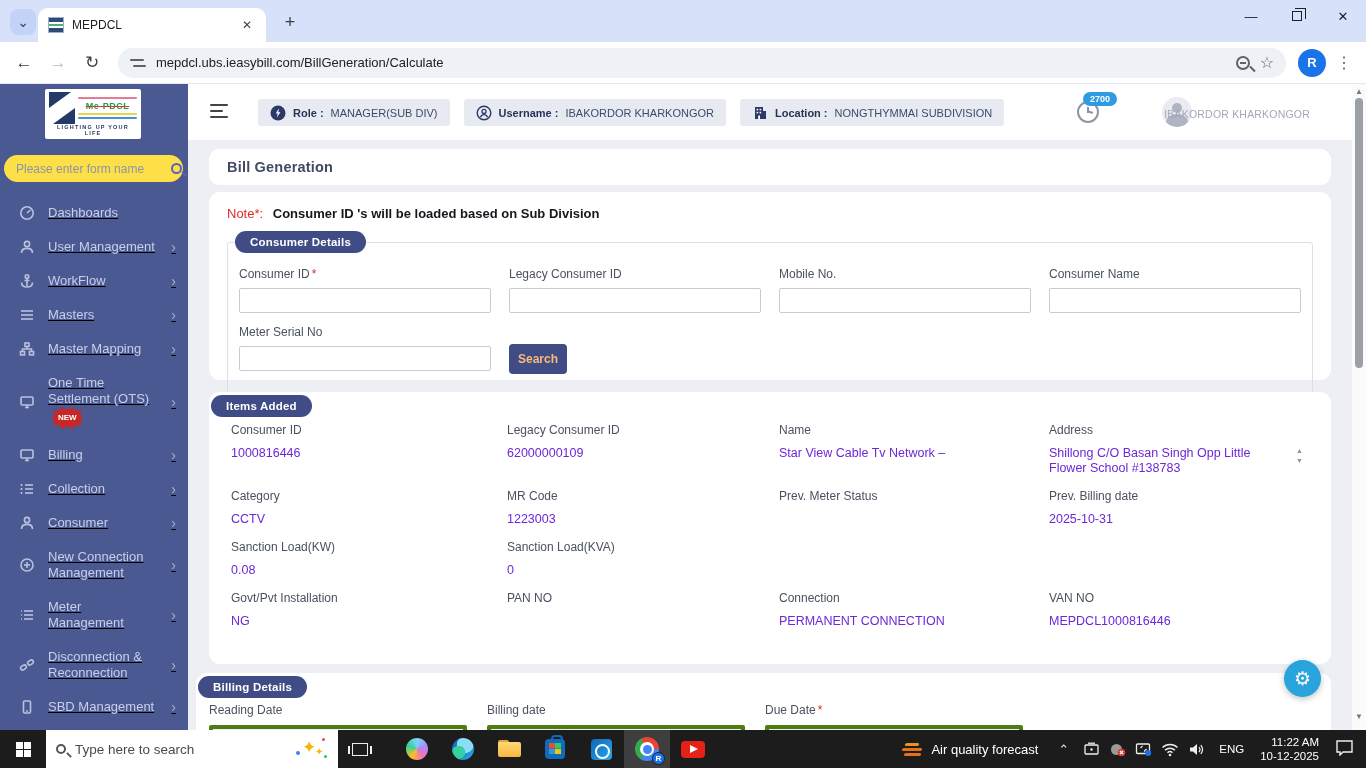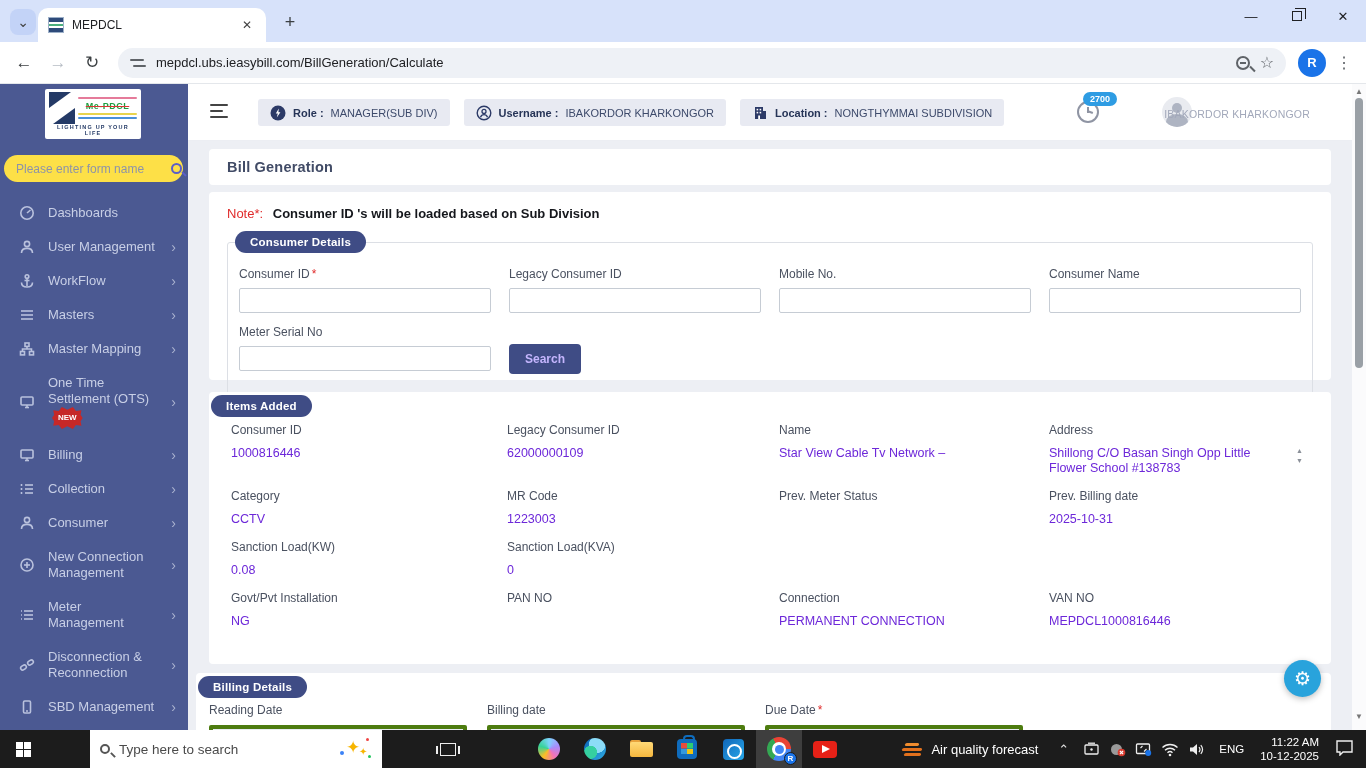--- a/index.html
+++ b/index.html
@@ -43,21 +43,21 @@
   .logo-mark::after { content:""; position:absolute; right:0; bottom:0; width:0; height:0; border-bottom:16px solid #243a66; border-left:22px solid transparent; }
   .logo-lines { flex:1; display:flex; flex-direction:column; justify-content:center; gap:2px; }
   .logo-line { height:2px; border-radius:1px; }
   .logo-brand { font-size:9px; font-weight:bold; color:#1d9e3f; text-decoration:line-through; text-decoration-color:#d33; text-align:center; letter-spacing:0.5px; }
   .logo-tag { font-size:5.5px; color:#243a66; letter-spacing:1.2px; text-align:center; font-weight:bold; }
   .side-search { margin:16px 5px 0 4px; height:27px; background:#fde047; border-radius:14px; display:flex; align-items:center; padding:0 8px 0 12px; }
   .side-search input { border:none; outline:none; flex:1; font-size:12px; color:#333; background:transparent; font-family:inherit; }
   .side-search input::placeholder { color:#8d93a8; }
   .mag-ic { width:11px; height:11px; border:2px solid #5b5fc7; border-radius:50%; position:relative; flex:0 0 11px; }
   .mag-ic::after { content:""; position:absolute; left:8px; top:8px; width:6px; height:2px; background:#5b5fc7; transform:rotate(45deg); border-radius:1px; }
-  .menu { margin-top:14px; }
+  .menu { margin-top:14px;text-decoration:underline; }
   .s-item { display:flex; align-items:center; padding:9px 12px 9px 18px; gap:13px; color:#c8cfe6; cursor:pointer; }
   .s-ic { width:17px; flex:0 0 17px; display:flex; align-items:center; justify-content:center; }
   .s-ic svg { stroke:#b9c1dd; fill:none; stroke-width:1.6; }
   .s-lbl { flex:1; font-size:13px; line-height:16px; }
   .s-arrow { font-size:14px; color:#aab2cf; }
   .new-badge { display:inline-block; background:#c62828; color:#fff; font-size:8px; font-weight:bold; padding:3px 6px; margin-left:4px; clip-path:polygon(0% 50%,7% 35%,4% 15%,22% 18%,32% 0%,50% 12%,68% 0%,78% 18%,96% 15%,93% 35%,100% 50%,93% 65%,96% 85%,78% 82%,68% 100%,50% 88%,32% 100%,22% 82%,4% 85%,7% 65%); }
 
   
   .app-header { position:absolute; left:188px; top:84px; width:1164px; height:57px; background:#fff; border-bottom:1px solid #eceef3; }
   .hamburger { position:absolute; left:22px; top:20px; width:18px; height:14px; cursor:pointer; }
@@ -73,34 +73,34 @@
   .clock-ic { position:absolute; left:0; top:9px; width:22px; height:22px; border:2px solid #8f94a3; border-radius:50%; }
   .clock-ic::before { content:""; position:absolute; left:8px; top:4px; width:2px; height:6px; background:#8f94a3; }
   .clock-ic::after { content:""; position:absolute; left:8px; top:8px; width:6px; height:2px; background:#8f94a3; transform:rotate(20deg); }
   .avatar { position:absolute; right:160px; top:13px; width:30px; height:30px; border-radius:50%; background:#e9ebf0; overflow:hidden; }
   .avatar::before { content:""; position:absolute; left:10px; top:6px; width:10px; height:10px; border-radius:50%; background:#aeb4c2; }
   .avatar::after { content:""; position:absolute; left:4px; top:17px; width:22px; height:16px; border-radius:50%; background:#aeb4c2; }
   .profile-name { position:absolute; right:42px; top:24px; font-size:10.5px; color:#a2a8ba; letter-spacing:0.2px; }
 
   
   .content { position:absolute; left:188px; top:141px; width:1164px; height:589px; background:#edeff4; overflow:hidden; }
-  .card { background:#fff; border-radius:4px; margin:0 21px 0 21px; position:relative; }
+  .card { background:#fff; border-radius:11px; margin:0 21px 0 21px; position:relative; }
   .title-card { margin-top:8px; height:36px; display:flex; align-items:center; padding-left:18px; }
   .page-title { font-size:14.5px; color:#414b66; font-weight:bold; letter-spacing:0.2px; }
   .consumer-card { margin-top:7px; height:188px; padding:10px 18px 0 18px; }
   .note-line { font-size:13px; padding-top:4px; }
   .note-label { color:#e02b2b; }
   .note-text { color:#15171c; font-weight:bold; margin-left:6px; }
   .fieldset { position:relative; margin-top:21px; border:1px solid #dcdfe5; border-radius:3px; padding:24px 11px 20px 11px; }
   .pill { position:absolute; top:-12px; left:7px; background:#3f4c85; color:#fff; font-size:11.5px; font-weight:bold; padding:5px 15px; border-radius:13px; letter-spacing:0.2px; }
   .fgrid { display:grid; grid-template-columns:repeat(4, 252px); column-gap:18px; row-gap:12px; }
   .fcell label { display:block; font-size:12px; color:#4a5160; margin-bottom:7px; }
   .req { color:#e02b2b; margin-left:2px; }
   .fcell input { width:252px; height:25px; border:1px solid #c6ccd4; border-radius:2px; outline:none; font-size:12px; padding:0 6px; font-family:inherit; }
-  .search-btn { margin-top:19px; background:#3f4c85; color:#c4b5fd; border:none; font-size:12px; font-weight:bold; padding:8px 16px; border-radius:4px; cursor:pointer; font-family:inherit; }
+  .search-btn { margin-top:19px; background:#3f4c85; color:#fdba74; border:none; font-size:12px; font-weight:bold; padding:8px 9px; border-radius:4px; cursor:pointer; font-family:inherit; }
 
   .items-card { margin-top:12px; height:272px; padding:18px 22px 0 22px; }
   .items-card .pill { position:absolute; top:3px; left:2px; }
   .igrid { display:grid; grid-template-columns:276px 272px 270px 1fr; row-gap:0; margin-top:13px; }
   .icell { padding-bottom:13px; min-height:50px; }
   .ilabel { font-size:12px; color:#4a5160; margin-bottom:9px; }
   .ivalue { font-size:12.5px; font-weight:normal; color:#6d28d9; min-height:15px; }
   .addr-cell { position:relative; padding-right:28px; }
   .addr-value { max-height:32px; overflow:hidden; line-height:15px; }
   .spinner { position:absolute; right:6px; top:24px; display:flex; flex-direction:column; gap:3px; color:#8b9099; font-size:7px; line-height:7px; cursor:pointer; }
@@ -113,21 +113,21 @@
 
   .fab { position:absolute; right:31px; bottom:33px; width:37px; height:37px; border-radius:50%; background:#29a3dc; color:#fff; display:flex; align-items:center; justify-content:center; font-size:19px; box-shadow:0 2px 6px rgba(0,0,0,0.25); cursor:pointer; }
 
   
   .v-scroll { position:absolute; right:0; top:84px; width:14px; height:646px; background:#fbfbfc; }
   .v-scroll .sb-up { position:absolute; top:3px; left:0; width:14px; text-align:center; font-size:8px; color:#777; cursor:pointer; }
   .v-scroll .thumb { position:absolute; top:14px; left:3px; width:8px; height:270px; background:#9aa0a6; border-radius:4px; cursor:pointer; }
   .v-scroll .sb-down { position:absolute; top:628px; left:0; width:14px; text-align:center; font-size:8px; color:#777; cursor:pointer; }
 
   
-  .taskbar { position:absolute; left:0; bottom:0; width:1366px; height:38px; background:#1c1c1c; display:flex; align-items:center; z-index:50;gap:44px; }
+  .taskbar { position:absolute; left:0; bottom:0; width:1366px; height:38px; background:#1c1c1c; display:flex; align-items:center; z-index:50; }
   .start-btn { width:46px; height:38px; display:flex; align-items:center; justify-content:center; cursor:pointer; }
   .win-logo { width:15px; height:15px; display:grid; grid-template-columns:7px 7px; grid-template-rows:7px 7px; gap:1px; }
   .win-logo span { background:#fff; }
   .tb-search { width:292px; height:38px; background:#fff; display:flex; align-items:center; padding:0 10px; gap:9px; }
   .tb-mag { width:10px; height:10px; border:2px solid #555; border-radius:50%; position:relative; flex:0 0 10px; }
   .tb-mag::after { content:""; position:absolute; left:8px; top:8px; width:6px; height:2px; background:#555; transform:rotate(45deg); }
   .tb-search-text { flex:1; font-size:13.5px; color:#4a4a4a; }
   .sparkle { position:relative; width:34px; height:24px; flex:0 0 34px; }
   .sparkle .big { position:absolute; left:8px; top:0px; color:#f7b500; font-size:17px; }
   .sparkle .small { position:absolute; left:21px; top:9px; color:#f7b500; font-size:10px; }

